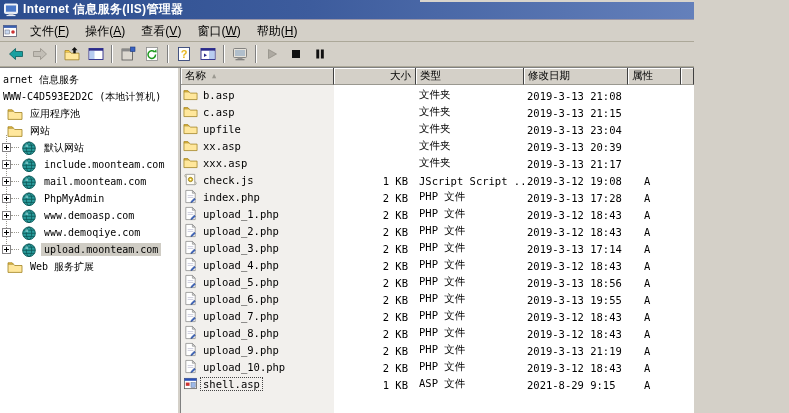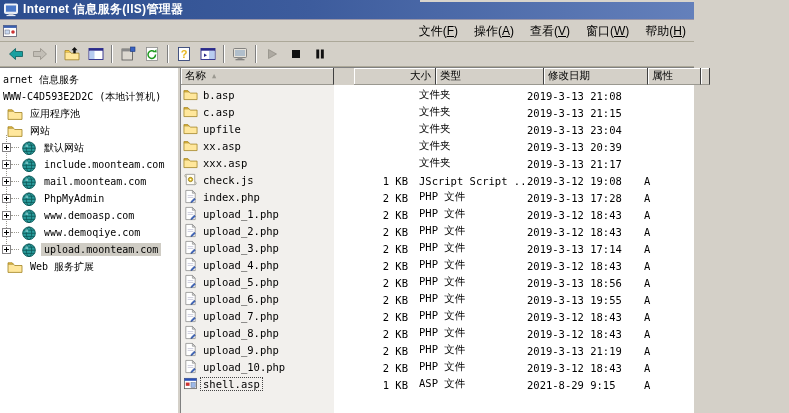--- a/index.html
+++ b/index.html
@@ -15,21 +15,21 @@
   
   .titlebar { height:20px; flex:0 0 20px; display:flex; align-items:center;
     padding-left:3px; background:linear-gradient(90deg,#2c4d8e 0%, #3d5c9d 45%, #6480bb 100%);
     border-bottom:1px solid #9a96a8; }
   .titlebar .app-icon { width:16px; height:16px; flex:0 0 16px; }
   .titlebar .title-text { color:#fff; font-weight:bold; font-size:12px; margin-left:4px;
     letter-spacing:0.3px; white-space:nowrap; }
 
   
   .menubar { height:22px; flex:0 0 22px; display:flex; align-items:center;
-    background:#d4d0c8; border-bottom:1px solid #aca899; padding-left:2px;justify-content:space-between; }
+    background:#d4d0c8; border-bottom:1px solid #aca899; padding-left:2px; }
   .menubar .console-icon { width:16px; height:16px; margin-right:4px; }
   .menu-item { font-size:12px; color:#000; padding:3px 8px; cursor:default; white-space:nowrap; }
   .menu-item u { text-decoration:underline; }
 
   
   .toolbar { height:25px; flex:0 0 25px; display:flex; align-items:center;
     background:#d4d0c8; border-bottom:1px solid #aca899; padding-left:4px; }
   .tb-btn { width:24px; height:22px; display:flex; align-items:center; justify-content:center;
     background:transparent; border:1px solid transparent; }
   .tb-btn svg { width:16px; height:16px; }
@@ -64,21 +64,21 @@
     border-left:1px solid #fff; border-right:1px solid #808080; cursor:ew-resize; }
 
   
   .list-panel { flex:1; display:flex; flex-direction:column; background:#fff; min-width:0;
     font-family:"DejaVu Sans Mono", monospace; font-size:10.5px; }
   .list-header { height:17px; flex:0 0 17px; display:flex; background:#d4d0c8; }
   .col-h { height:17px; display:flex; align-items:center; padding:0 4px;
     border-right:1px solid #404040; border-bottom:1px solid #9a9890;
     box-shadow:inset 1px 1px 0 #fff; white-space:nowrap; overflow:hidden; cursor:default; }
   .col-h .sort-arrow { font-size:7px; color:#9a9890; margin-left:6px; }
-  .col-h.align-right { justify-content:flex-end;margin-left:20px; }
+  .col-h.align-right { justify-content:flex-end; }
   .c-name { width:153px; flex:0 0 153px; }
   .c-size { width:82px;  flex:0 0 82px; }
   .c-type { width:108px; flex:0 0 108px; }
   .c-date { width:104px; flex:0 0 104px; }
   .c-attr { width:53px;  flex:0 0 53px; }
   .c-fill { flex:1; }
 
   .list-body { position:relative; flex:1; overflow:hidden; background:#fff; }
   .list-body::before { content:''; position:absolute; left:0; top:0; bottom:0; width:153px;
     background:#f2f0ed; }

